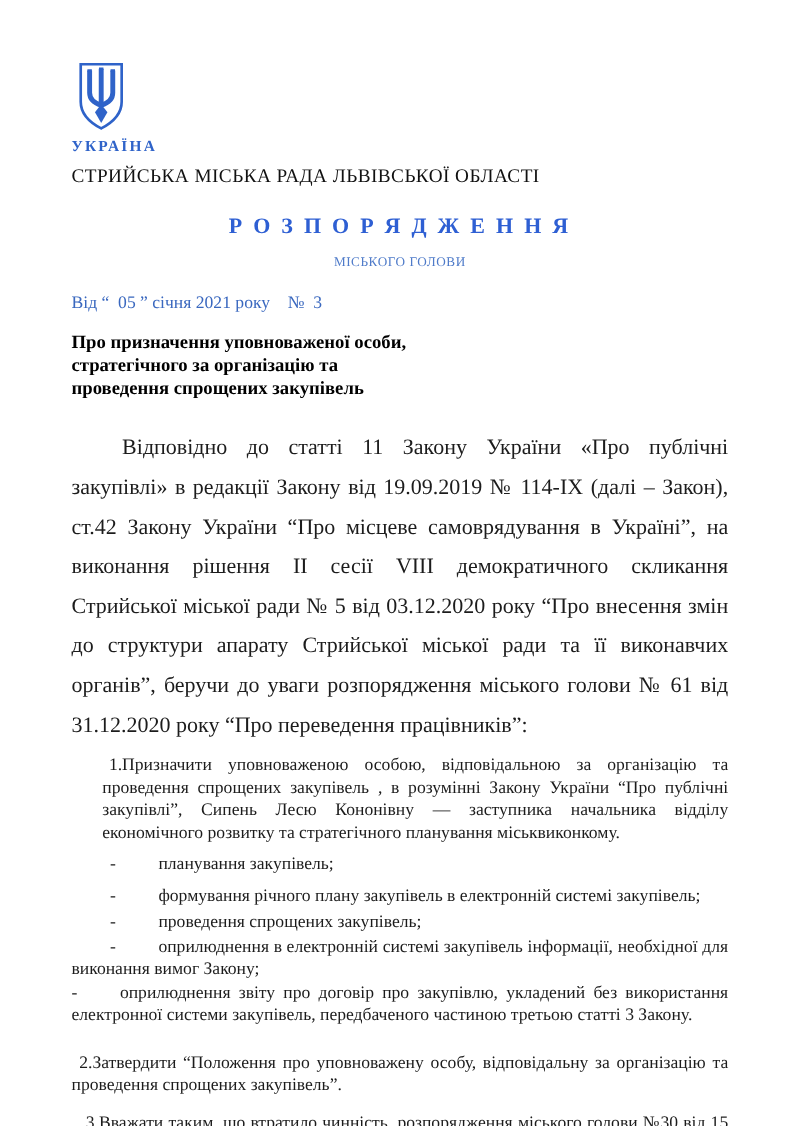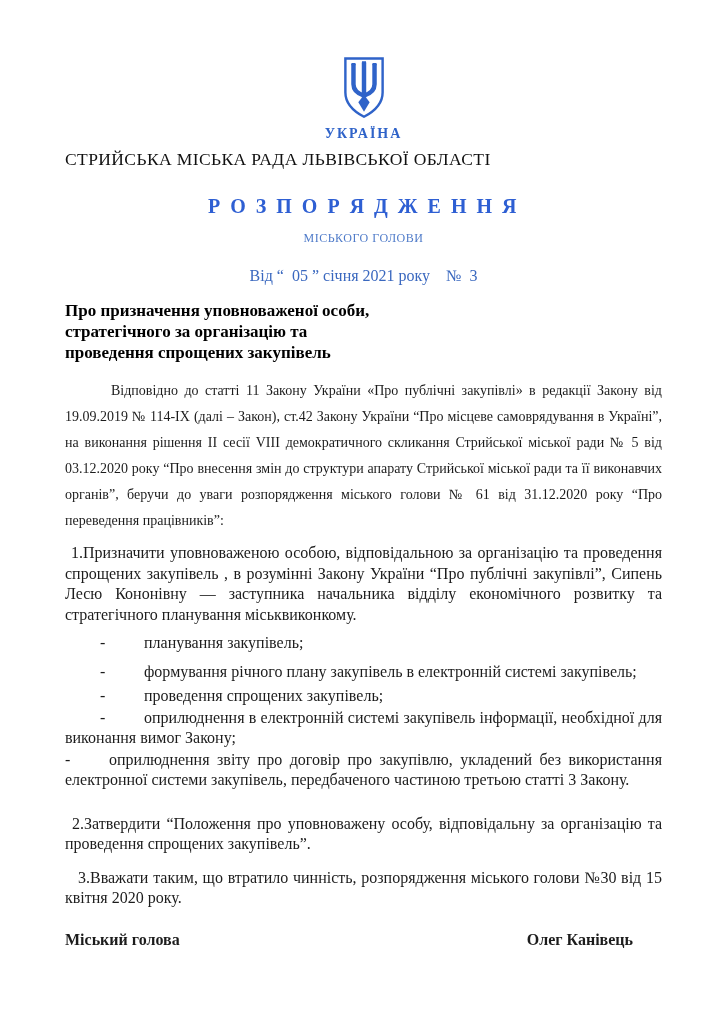--- a/index.html
+++ b/index.html
@@ -21,21 +21,20 @@
     height:1024px;
     margin:0 auto;
     background:#ffffff;
     padding:56px 62px 20px 65px;
     overflow:hidden;
   }
   
   .emblem-wrap{
     display:flex;
     flex-direction:column;
-    align-items:center;
   }
   .emblem-shield{
     width:54px;
     height:68px;
     color:var(--emblem-blue);
   }
   .country-name{
     margin-top:2px;
     font-size:14px;
     font-weight:bold;
@@ -59,53 +58,53 @@
   }
   .doc-author{
     margin-top:13px;
     text-align:center;
     font-size:12px;
     letter-spacing:.5px;
     color:var(--subtitle-blue);
   }
   .date-line{
     margin-top:21px;
-    text-align:center;
     font-size:16px;
     color:var(--date-blue);
     white-space:pre;
   }
   .place-line{
     margin-top:11px;
     text-align:center;
     font-size:16px;
     color:var(--date-blue);
   }
   
   .subject{
     margin-top:15px;
     font-weight:bold;
     font-size:17px;
     line-height:21px;
     color:#000;
   }
   
   .preamble{
-    margin-top:15px;
-    font-size:14px;
-    line-height:26px;
+    margin-top:26px;
+    font-size:20px;
+    line-height:36px;
     text-align:justify;
     text-indent:46px;
   }
   .clause-1{
     margin-top:9px;
     font-size:16px;
     line-height:20.5px;
     text-align:justify;
     text-indent:6px;
+    margin-left:28px;
   }
   .clause-11{
     font-size:16px;
     line-height:20.5px;
   }
   .clause-11 .num{
     display:inline-block;
     margin-left:14px;
     width:62px;
   }

